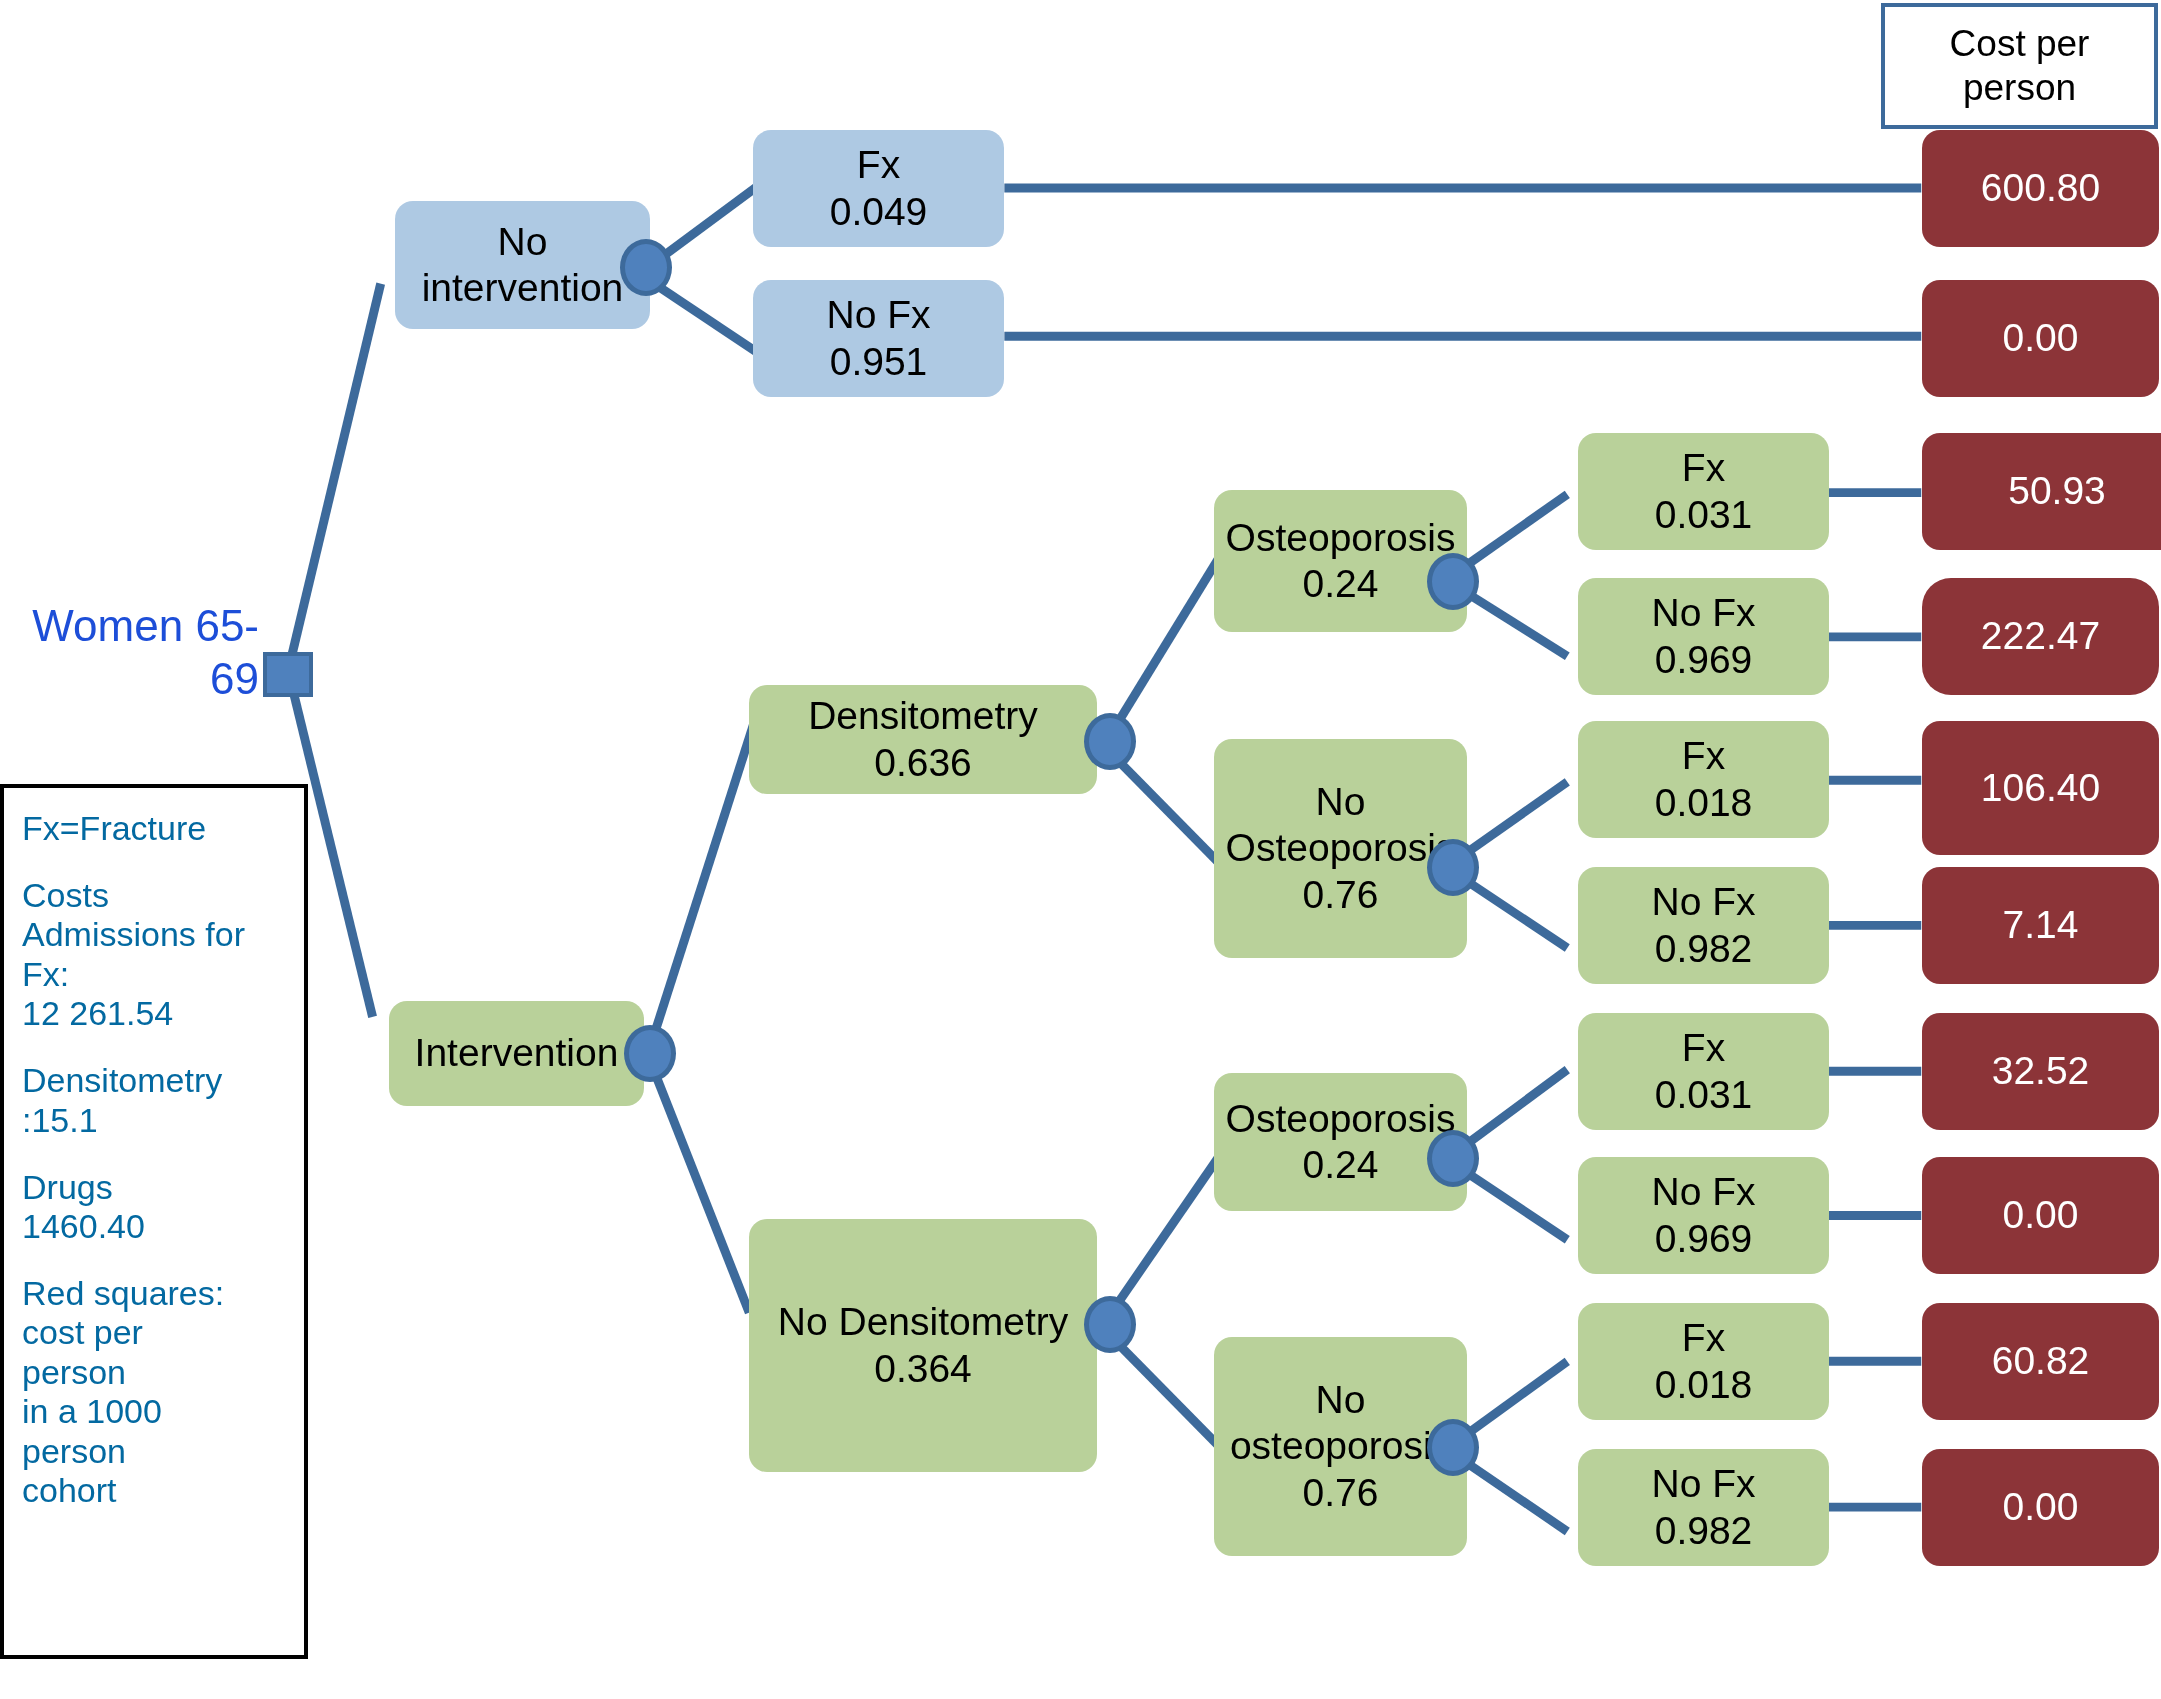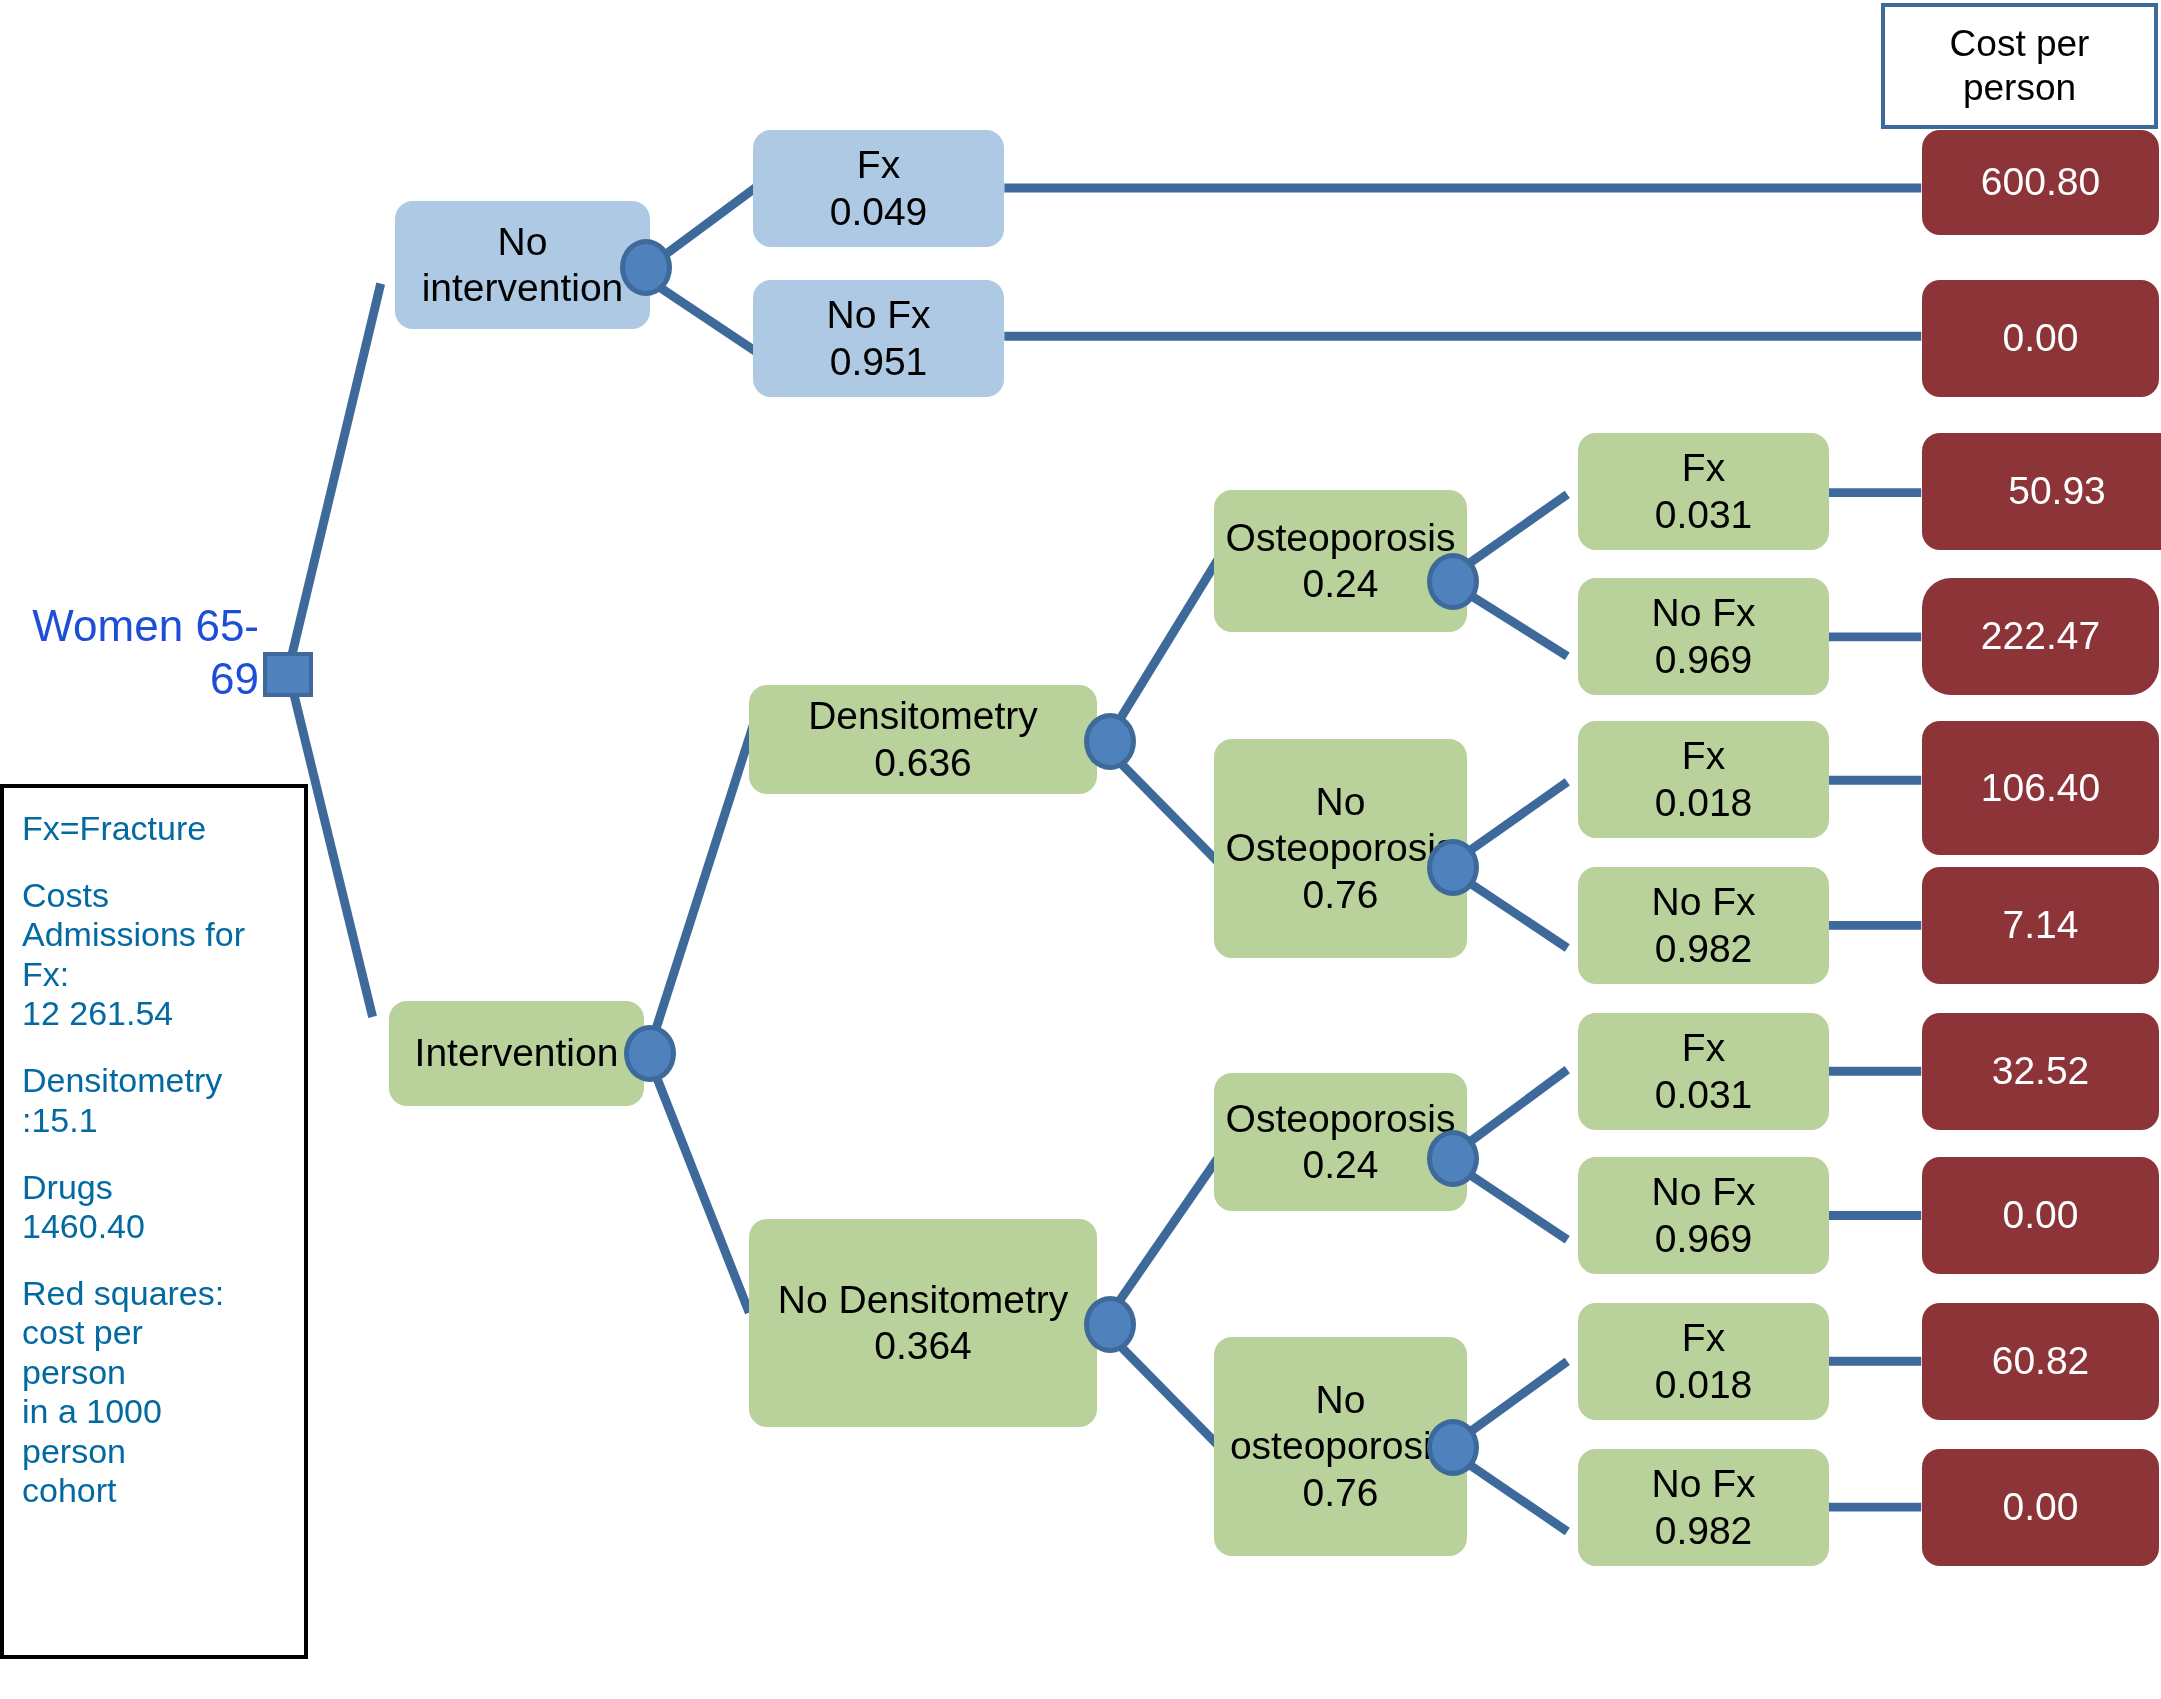--- a/index.html
+++ b/index.html
@@ -204,21 +204,21 @@
     <span class="ln">No Fx</span>
     <span class="ln">0.951</span>
   </div>
 
   <div class="node green" style="left:749px; top:685px; width:348px; height:109px; font-size:39px;">
     <span class="ln">Densitometry</span>
     <span class="ln">0.636</span>
   </div>
   <div class="chance-circle" style="left:1084px; top:713px; width:52px; height:57px;"></div>
 
-  <div class="node green" style="left:749px; top:1219px; width:348px; height:208px; font-size:39px;">
+  <div class="node green" style="left:749px; top:1219px; width:348px; height:253px; font-size:39px;">
     <span class="ln">No Densitometry</span>
     <span class="ln">0.364</span>
   </div>
   <div class="chance-circle" style="left:1084px; top:1296px; width:52px; height:57px;"></div>
 
   <div class="node green" style="left:1214px; top:490px; width:253px; height:142px; font-size:39px;">
     <span class="ln">Osteoporosis</span>
     <span class="ln">0.24</span>
   </div>
   <div class="chance-circle" style="left:1427px; top:553px; width:52px; height:57px;"></div>
@@ -269,21 +269,21 @@
   </div>
   <div class="node green" style="left:1578px; top:1303px; width:251px; height:117px; font-size:39px;">
     <span class="ln">Fx</span>
     <span class="ln">0.018</span>
   </div>
   <div class="node green" style="left:1578px; top:1449px; width:251px; height:117px; font-size:39px;">
     <span class="ln">No Fx</span>
     <span class="ln">0.982</span>
   </div>
 
-  <div class="node red" style="left:1922px; top:130px; width:237px; height:105px; font-size:39px;">
+  <div class="node red" style="left:1922px; top:130px; width:237px; height:117px; font-size:39px;">
     <span class="ln">600.80</span>
   </div>
   <div class="node red" style="left:1922px; top:280px; width:237px; height:117px; font-size:39px;">
     <span class="ln">0.00</span>
   </div>
   <div class="node red" style="left:1922px; top:433px; width:270px; height:117px; font-size:39px;">
     <span class="ln">50.93</span>
   </div>
   <div class="node red" style="left:1922px; top:578px; width:237px; height:117px; font-size:39px;border-radius:29px;">
     <span class="ln">222.47</span>

